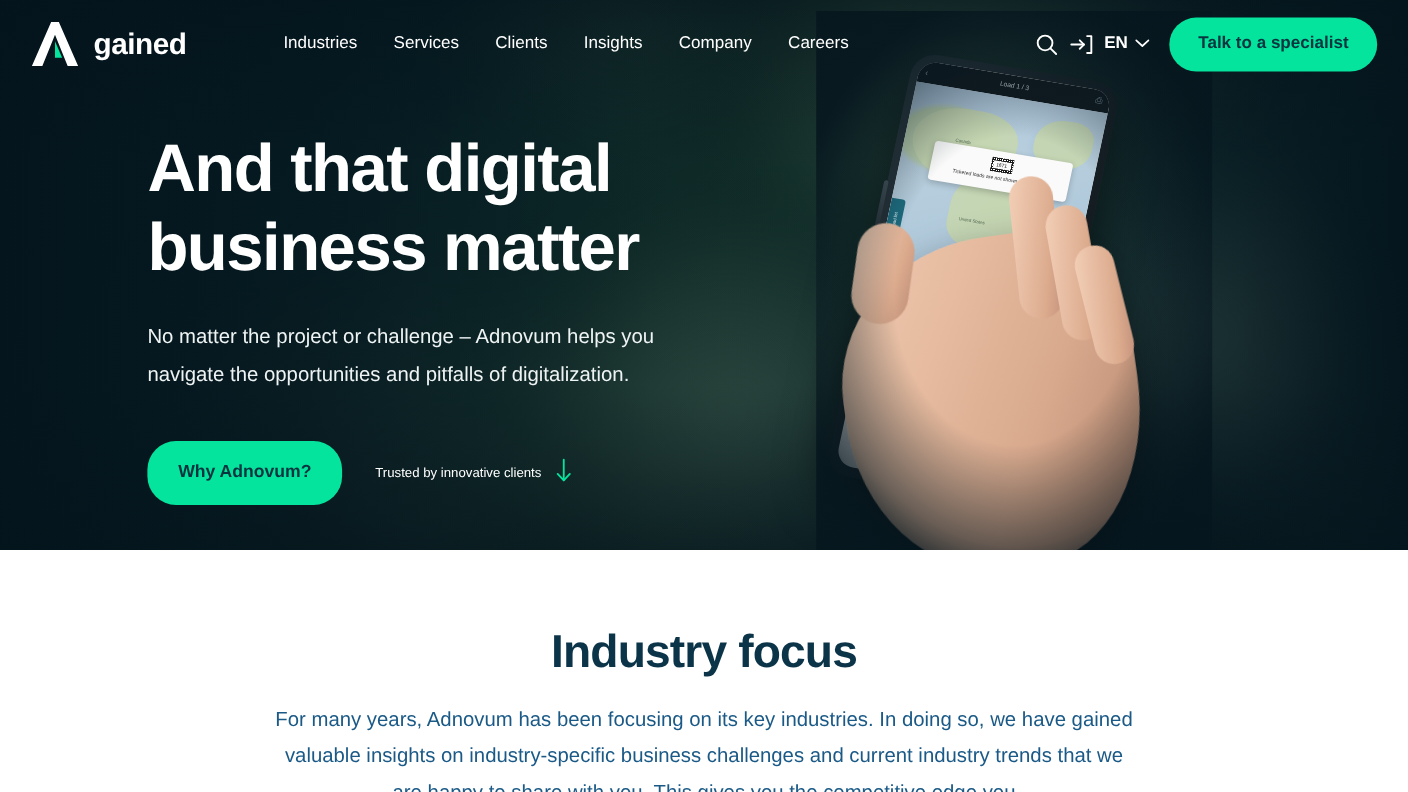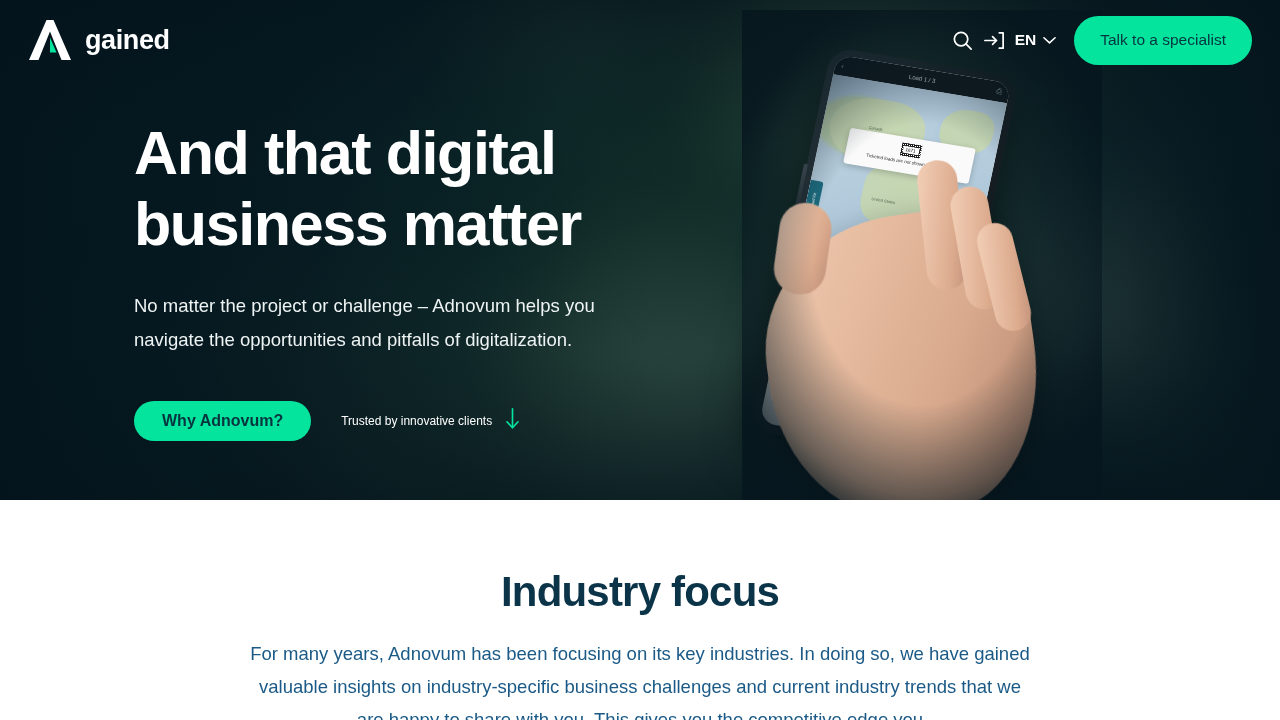--- a/index.html
+++ b/index.html
@@ -158,39 +158,39 @@
   .menu { display:flex; align-items:center; gap:33px; margin-left:88px; }
   .menu a {
     color:#ffffff; font-size:15.5px; font-weight:500; text-decoration:none;
     white-space:nowrap;
   }
   .nav-right { margin-left:auto; display:flex; align-items:center; gap:8px; }
   .ic { width:24px; height:24px; display:flex; align-items:center; justify-content:center; cursor:pointer; }
   .lang { display:flex; align-items:center; gap:7px; color:#fff; font-size:15.5px; font-weight:600; cursor:pointer; }
   .cta-nav {
     background:#05e49d; color:#06343f; border:none; border-radius:26px;
-    padding:0 26px; height:49px; font-size:15.5px; font-weight:400;
+    padding:0 26px; height:49px; font-size:15.5px; font-weight:700;
     font-family:"Liberation Sans", sans-serif; cursor:pointer; margin-left:10px;
     white-space:nowrap;
   }
 
   
   .copy { position:absolute; left:134px; top:118px; z-index:15; width:620px; }
   .h1 {
     color:#fff; font-size:61px; line-height:1.16; font-weight:800;
     letter-spacing:-1.4px;
   }
   .sub {
     color:#eef3f3; font-size:18.5px; line-height:1.85; margin-top:29px;
     font-weight:400; max-width:530px;
   }
   .actions { display:flex; align-items:center; gap:30px; margin-top:44px; }
   .cta-hero {
     background:#05e49d; color:#06343f; border:none; border-radius:26px;
-    height:40px; padding:0 28px; font-size:16px; font-weight:700;
+    height:58px; padding:0 28px; font-size:16px; font-weight:700;
     font-family:"Liberation Sans", sans-serif; cursor:pointer; white-space:nowrap;
   }
   .trusted { display:flex; align-items:center; gap:12px; cursor:pointer; }
   .trusted span { color:#fff; font-size:12px; font-weight:400; white-space:nowrap; }
 
   
   .focus { position:absolute; left:0; top:500px; width:1280px; height:220px; background:#fff; }
   .focus h2 {
     text-align:center; color:#0b3449; font-size:42px; font-weight:800;
     letter-spacing:-0.8px; margin-top:68px;
@@ -301,20 +301,28 @@
       <div class="brand">
         <span>
           <svg width="44" height="42" viewBox="0 0 44 42" aria-hidden="true">
             <path d="M18.5 1 L25.5 1 L43 41 L33.5 41 L22 12.5 L10.5 41 L1 41 Z" fill="#ffffff"></path>
             <path d="M22 18.5 L28.5 33.5 L22 33.5 Z" fill="#05e49d"></path>
           </svg>
         </span>
         <span class="brand-name">gained</span>
       </div>
 
+      <div class="menu">
+        <a href="#">Industries</a>
+        <a href="#">Services</a>
+        <a href="#">Clients</a>
+        <a href="#">Insights</a>
+        <a href="#">Company</a>
+        <a href="#">Careers</a>
+      </div>
 
       <div class="nav-right">
         <span class="ic">
           <svg width="23" height="23" viewBox="0 0 24 24" fill="none" stroke="#ffffff" stroke-width="1.8">
             <circle cx="10.5" cy="10.5" r="7"></circle>
               <line x1="15.6" y1="15.6" x2="21" y2="21" stroke-linecap="round"></line>
           </svg>
         </span>
         <span class="ic">
           <svg width="23" height="23" viewBox="0 0 24 24" fill="none" stroke="#ffffff" stroke-width="1.8" stroke-linecap="round" stroke-linejoin="round">

